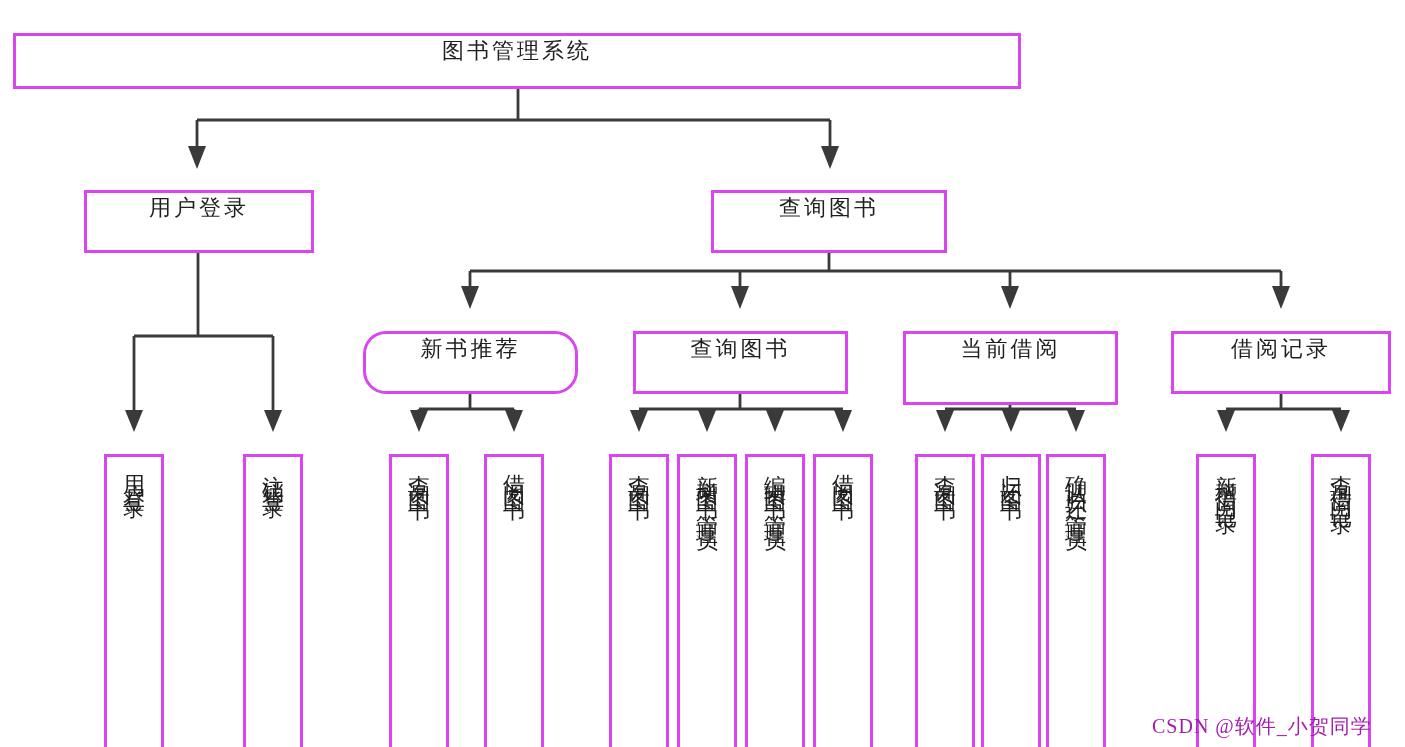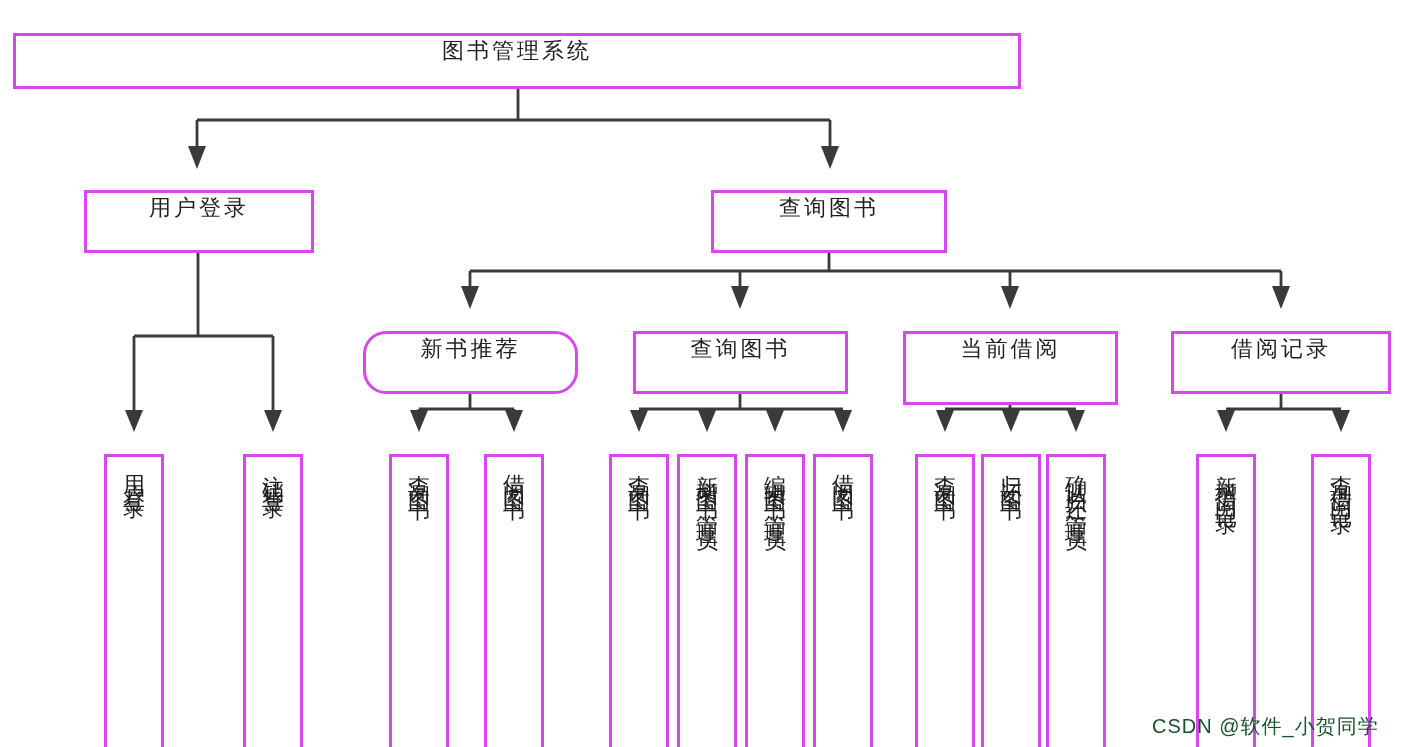--- a/index.html
+++ b/index.html
@@ -66,24 +66,25 @@
   .l9  { left: 915px; }
   .l10 { left: 981px; }
   .l11 { left: 1046px; }
   .l12 { left: 1196px; }
   .l13 { left: 1311px; }
   .watermark {
     position: absolute;
     left: 1152px;
     top: 713px;
     font-size: 20px;
-    color: #14532d;
+    color: #a21caf;
     letter-spacing: 1px;
     white-space: nowrap;
     z-index: 2;
+    font-family: Liberation Serif, serif;
   }
 </style>
 </head>
 <body>
 
 <div class="canvas">
 
   <svg class="connectors" viewBox="0 0 1405 747">
     <g>
       <path d="M518,68 V121"></path>

